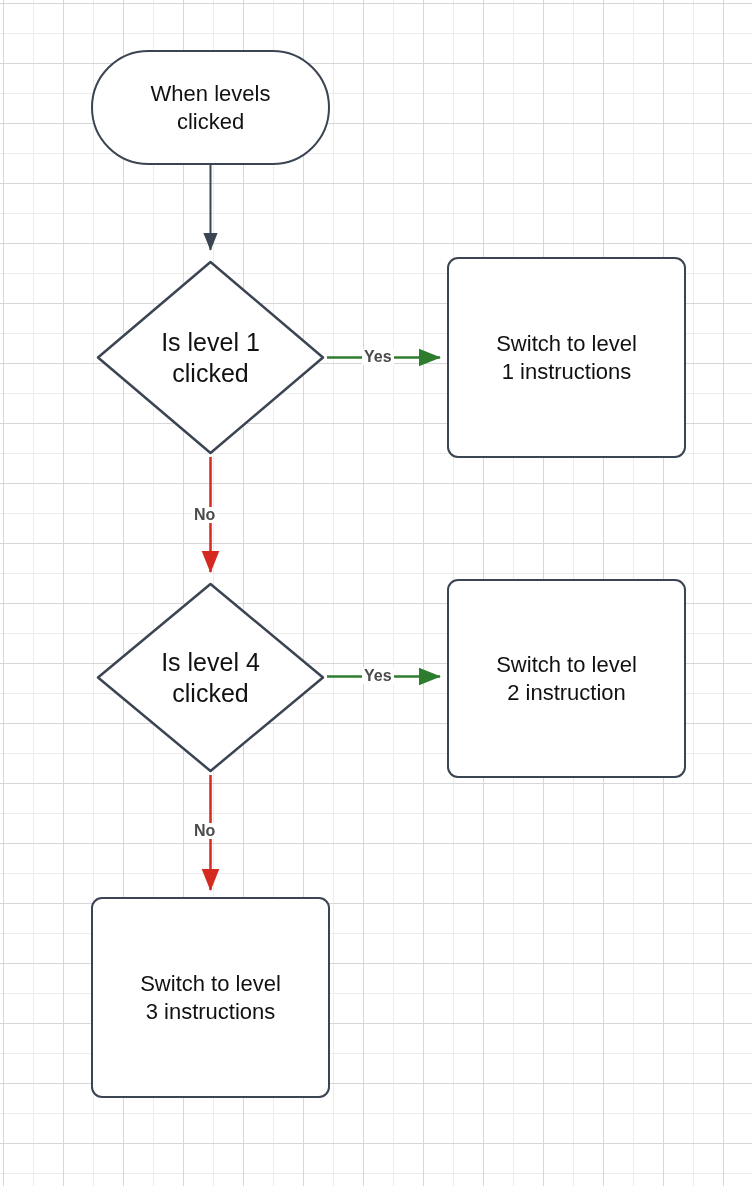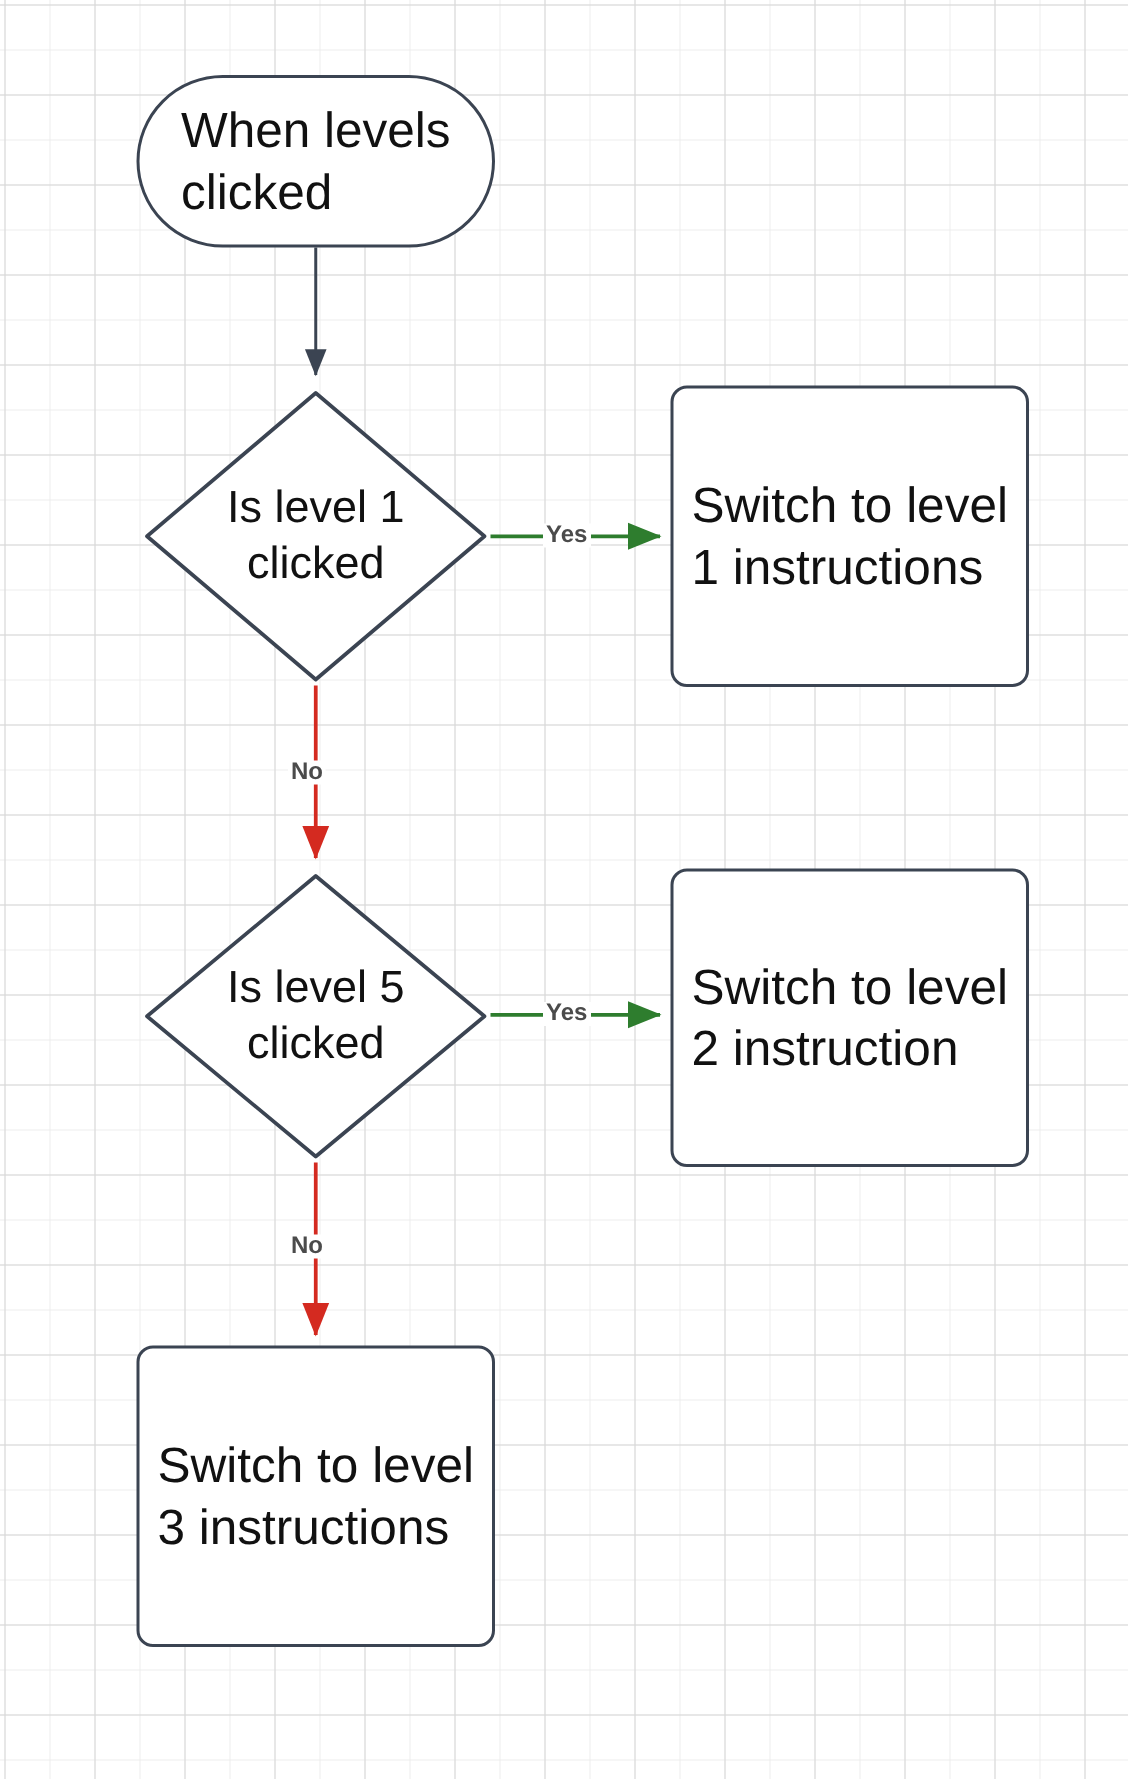--- a/index.html
+++ b/index.html
@@ -42,23 +42,23 @@
     width: 752px;
     height: 1186px;
     pointer-events: none;
   }
   .node {
     position: absolute;
     box-sizing: border-box;
     display: flex;
     align-items: center;
     justify-content: center;
-    text-align: left;
+    text-align: center;
     color: #111111;
-    font-size: 33px;
+    font-size: 22px;
     line-height: 1.23;
     background: #ffffff;
     border: 2px solid #3b4452;
     white-space: pre-line;
   }
   .node-stadium {
     border-radius: 999px;
   }
   .node-rect {
     border-radius: 11px;
@@ -75,21 +75,21 @@
   .diamond-label {
     position: absolute;
     left: 0;
     top: 0;
     width: 100%;
     height: 100%;
     display: flex;
     align-items: center;
     justify-content: center;
     text-align: center;
-    font-size: 30px;
+    font-size: 25px;
     line-height: 1.23;
     color: #111111;
     white-space: pre-line;
   }
   .edge-label {
     position: absolute;
     font-size: 16px;
     font-weight: bold;
     color: #4b4b4b;
     background: #ffffff;
@@ -152,21 +152,21 @@
 
   <div class="node node-rect" style="left:447px; top:257px; width:239px; height:201px;">
     <span>Switch to level
 1 instructions</span>
   </div>
 
   <div class="diamond-wrap" style="left:94px; top:580px; width:233px; height:195px;">
     <svg width="233" height="195" viewBox="0 0 233 195">
       <path d="M116.5 4 L229 97.5 L116.5 191 L4 97.5 Z" fill="#ffffff" stroke="#3b4452" stroke-width="2.5" stroke-linejoin="round"></path>
     </svg>
-    <div class="diamond-label">Is level 5
+    <div class="diamond-label">Is level 4
 clicked</div>
   </div>
 
   <div class="node node-rect" style="left:447px; top:579px; width:239px; height:199px;">
     <span>Switch to level
 2 instruction</span>
   </div>
 
   <div class="node node-rect" style="left:91px; top:897px; width:239px; height:201px;">
     <span>Switch to level

